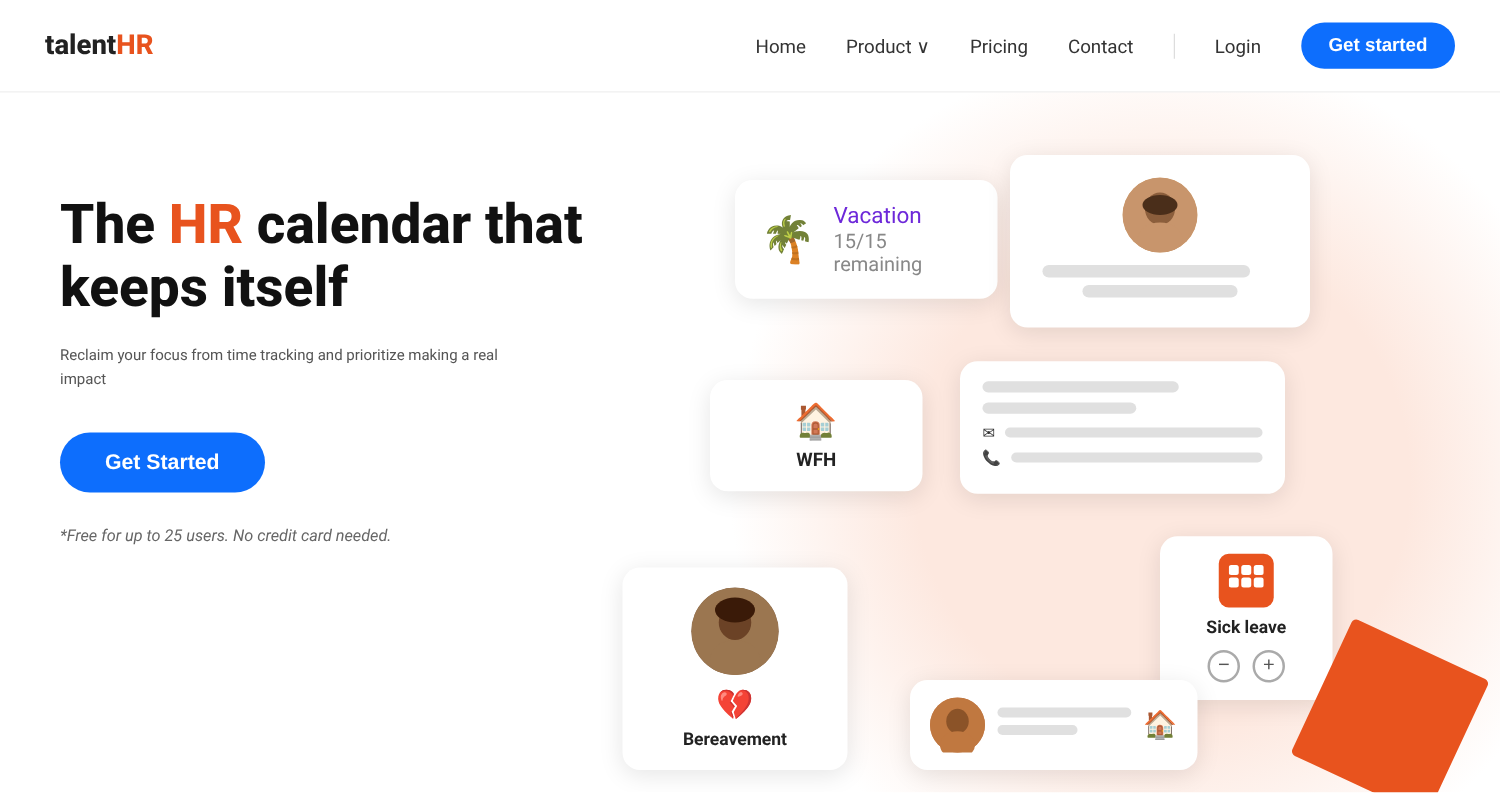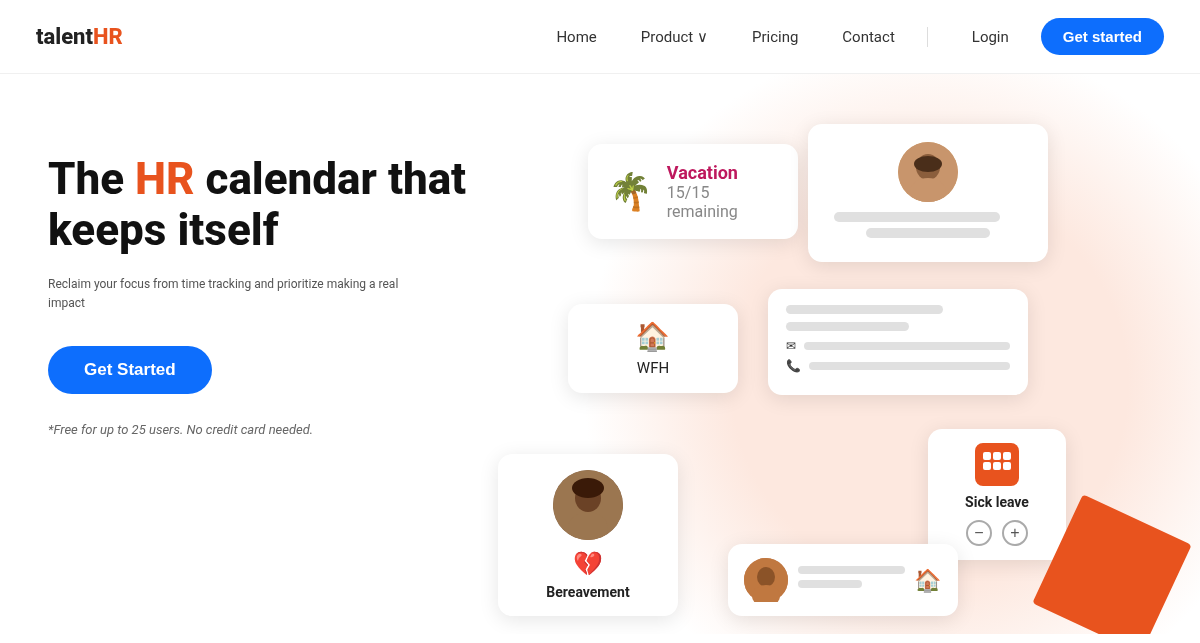--- a/index.html
+++ b/index.html
@@ -23,21 +23,20 @@
     .nav-links {
       display: flex;
       align-items: center;
       gap: 32px;
       list-style: none;
     }
     .nav-links a {
       text-decoration: none;
       color: #333;
       font-size: 15px;
-      margin-left: 12px;
     }
     .nav-divider {
       width: 1px;
       height: 20px;
       background: #ddd;
     }
     .btn-get-started {
       background: #0d6efd;
       color: #fff;
       border: none;
@@ -134,22 +133,22 @@
       display: flex;
       align-items: center;
       gap: 14px;
     }
     .card-vacation .icon-palm {
       font-size: 36px;
       color: #e8531e;
     }
     .card-vacation .card-text .title {
       font-size: 18px;
-      font-weight: 700;
-      color: #be185d;
+      font-weight: 400;
+      color: #6d28d9;
     }
     .card-vacation .card-text .sub {
       font-size: 16px;
       color: #888;
     }
 
     
     .card-profile-top {
       top: -10px;
       left: 280px;
@@ -190,21 +189,21 @@
       flex-direction: column;
       align-items: center;
     }
     .card-wfh .icon-home {
       font-size: 28px;
       color: #e8531e;
       margin-bottom: 6px;
     }
     .card-wfh .wfh-label {
       font-size: 15px;
-      font-weight: 400;
+      font-weight: 700;
       color: #222;
     }
 
     
     .card-employee {
       top: 155px;
       left: 240px;
       width: 260px;
       padding: 16px 18px;
     }

